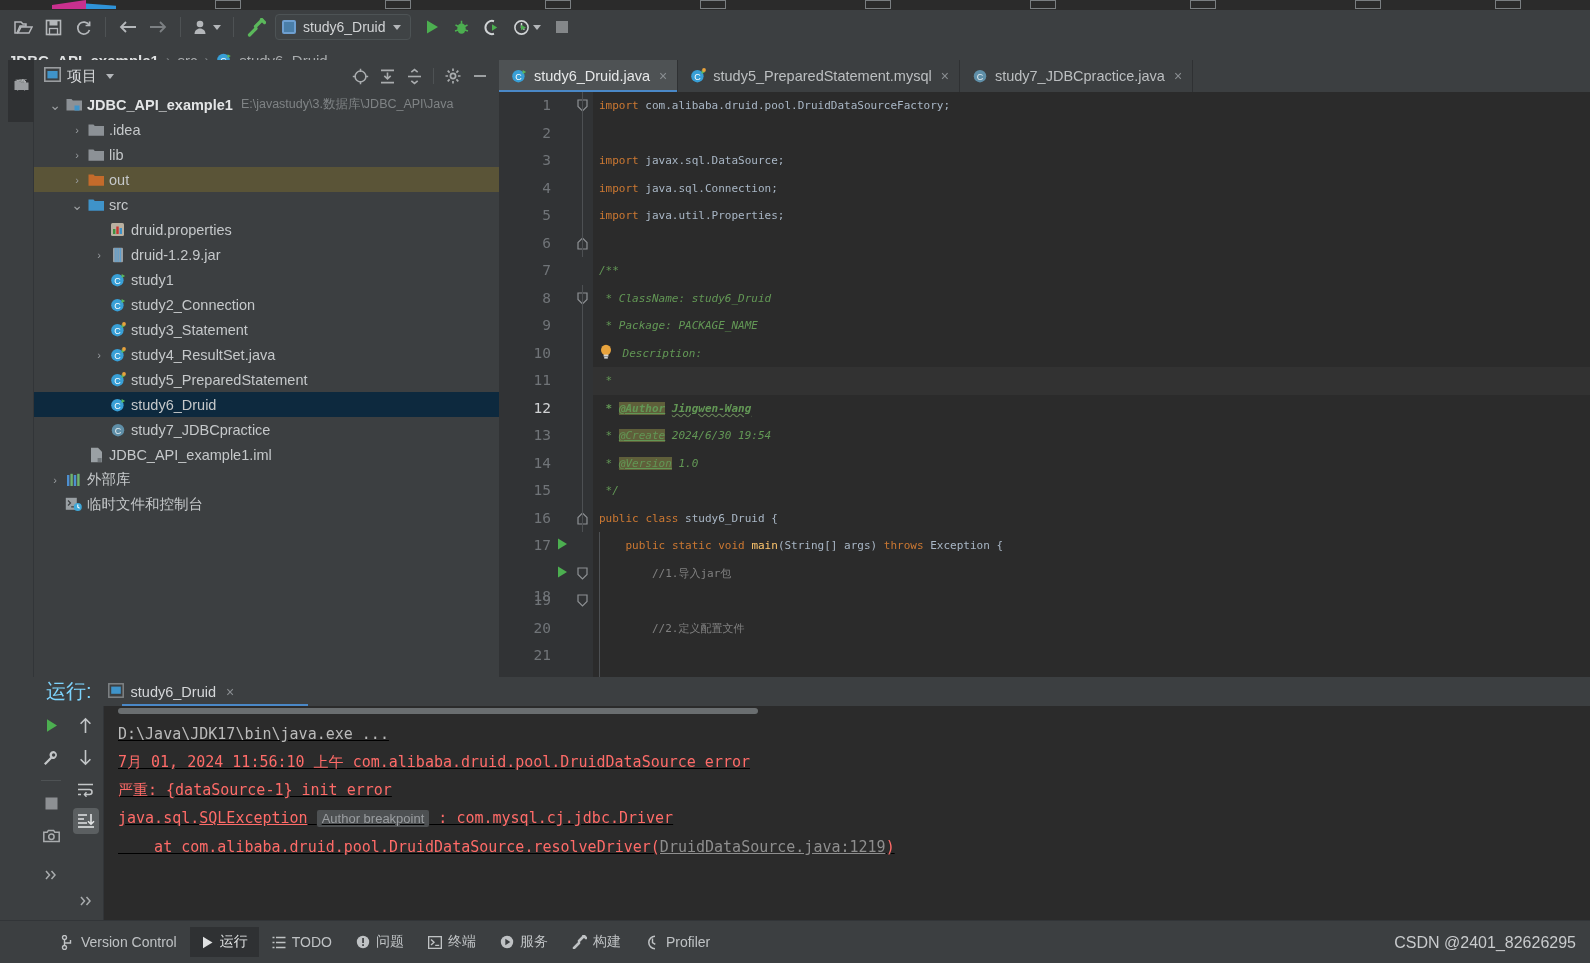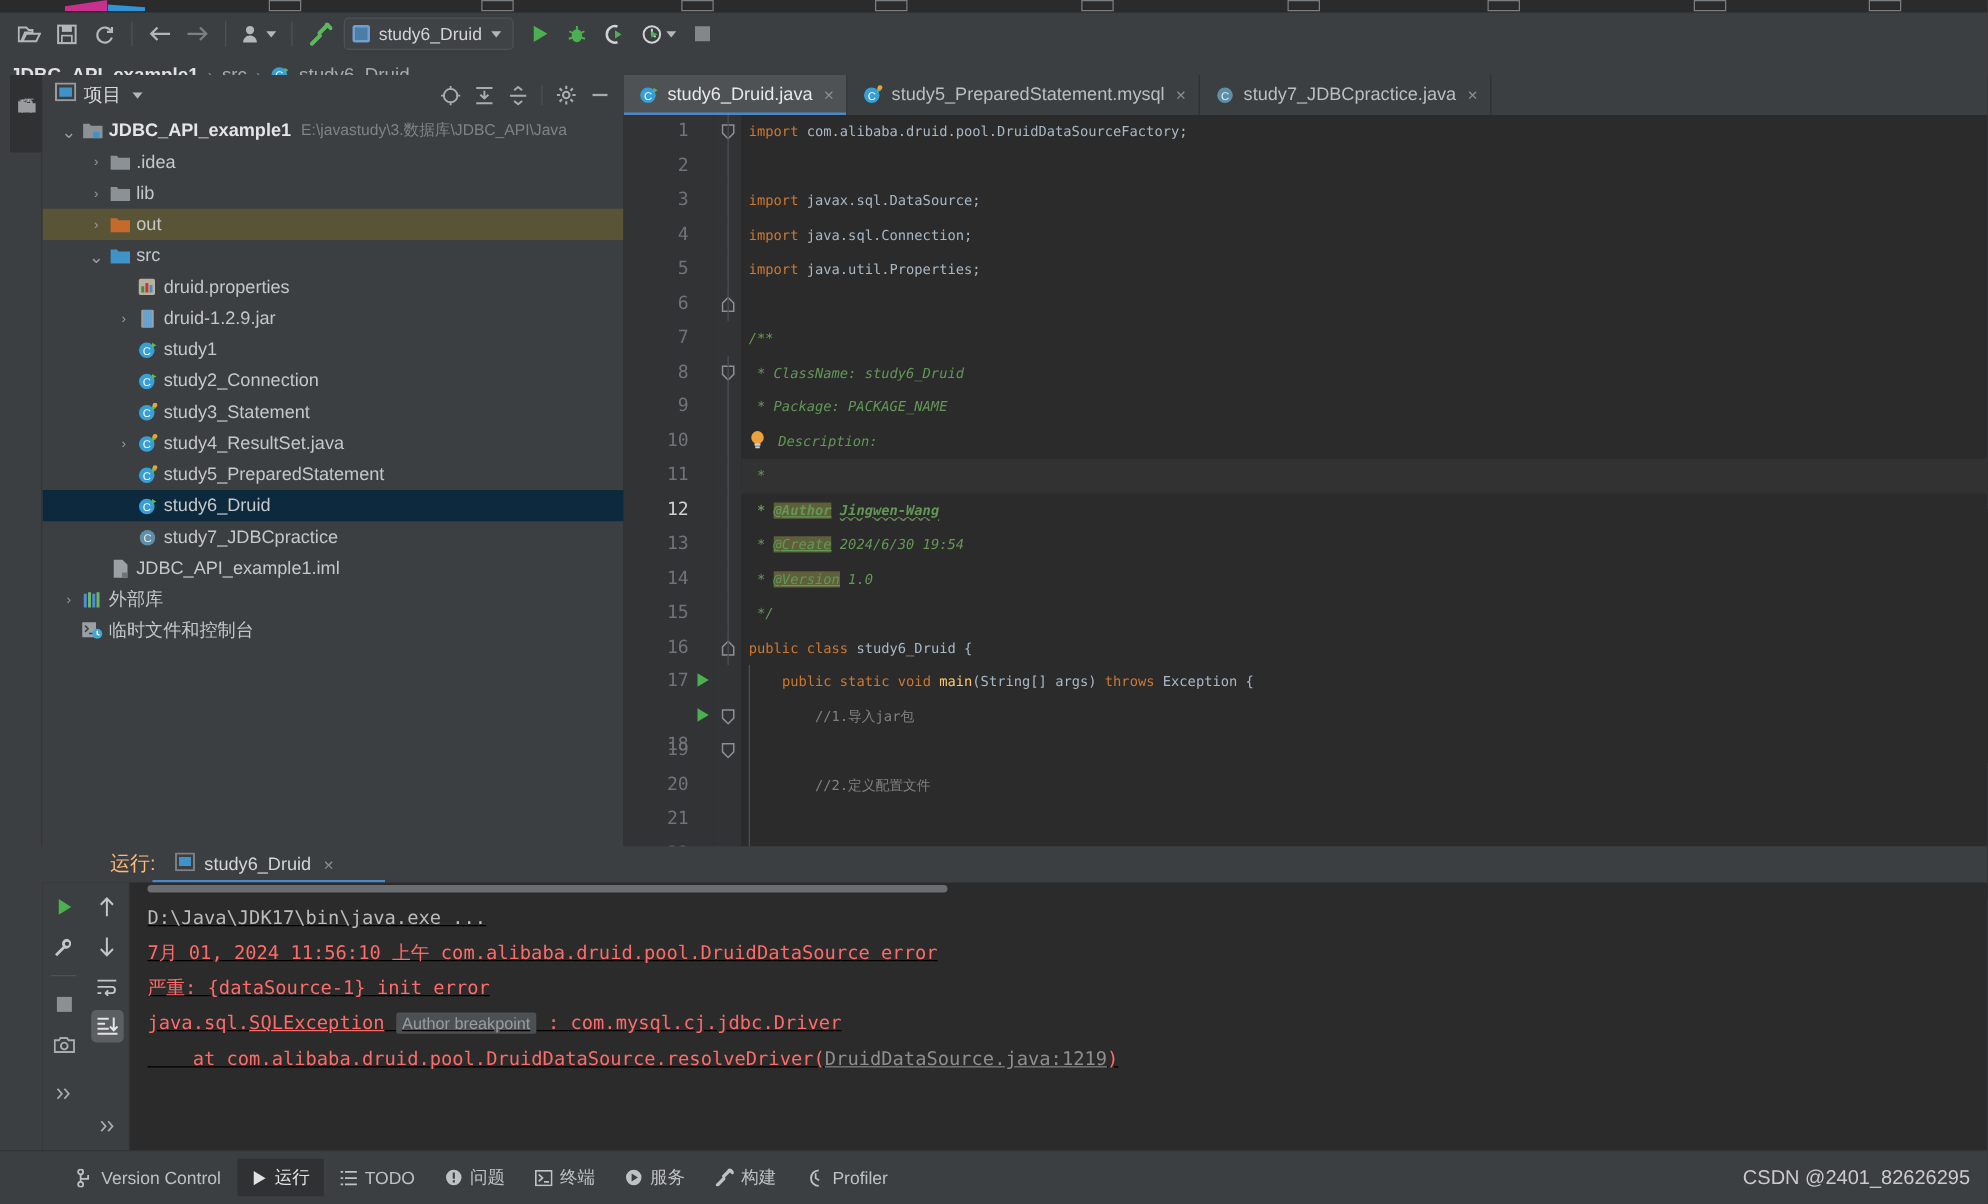--- a/index.html
+++ b/index.html
@@ -113,21 +113,21 @@
   .cmt { color:#629755; font-style:italic; }
   .cmt2 { color:#808080; }
   .tag { color:#629755; font-style:italic; background:#5f5f3a; text-decoration:underline; }
   .tagv { color:#629755; font-style:italic; }
   .fn { color:#ffc66d; }
   .wavy { text-decoration: underline; text-decoration-style: wavy; text-decoration-color:#6a8759; }
 
   
   .run-window { position:absolute; left:34px; right:0; bottom:43px; height:243px; background:#3c3f41; }
   .rw-header { height:29px; display:flex; align-items:center; padding-left:12px; gap:10px; }
-  .rw-label { color:#fdba74; font-size:16px;margin-left:42px; }
+  .rw-label { color:#7dd3fc; font-size:20px; }
   .rw-tab { display:flex; align-items:center; gap:7px; font-size:14.5px; color:#d4d6d8; padding:3px 6px; }
   .rw-tab-underline { position:absolute; top:27px; left:88px; width:186px; height:2px; background:#4a88c7; }
 
   .rw-body { position:absolute; top:29px; left:0; right:0; bottom:0; display:flex; background:#2b2b2b; }
   .rw-sidebar { width:34px; background:#3c3f41; display:flex; flex-direction:column; align-items:center; padding-top:6px; gap:7px; flex:0 0 34px; }
   .rw-sidebar2 { width:36px; background:#3c3f41; display:flex; flex-direction:column; align-items:center; padding-top:6px; gap:6px; flex:0 0 36px; border-right:1px solid #323538; }
   .rw-sb-btn { width:26px; height:26px; display:flex; align-items:center; justify-content:center; color:#adb0b3; }
   .rw-sb-btn.on { background:#5b5f61; border-radius:4px; }
   .rw-sep-h { width:20px; height:1px; background:#4e5254; margin:2px 0; }
   .console { flex:1; position:relative; padding:8px 0 0 14px; overflow:hidden;text-decoration:underline; }

